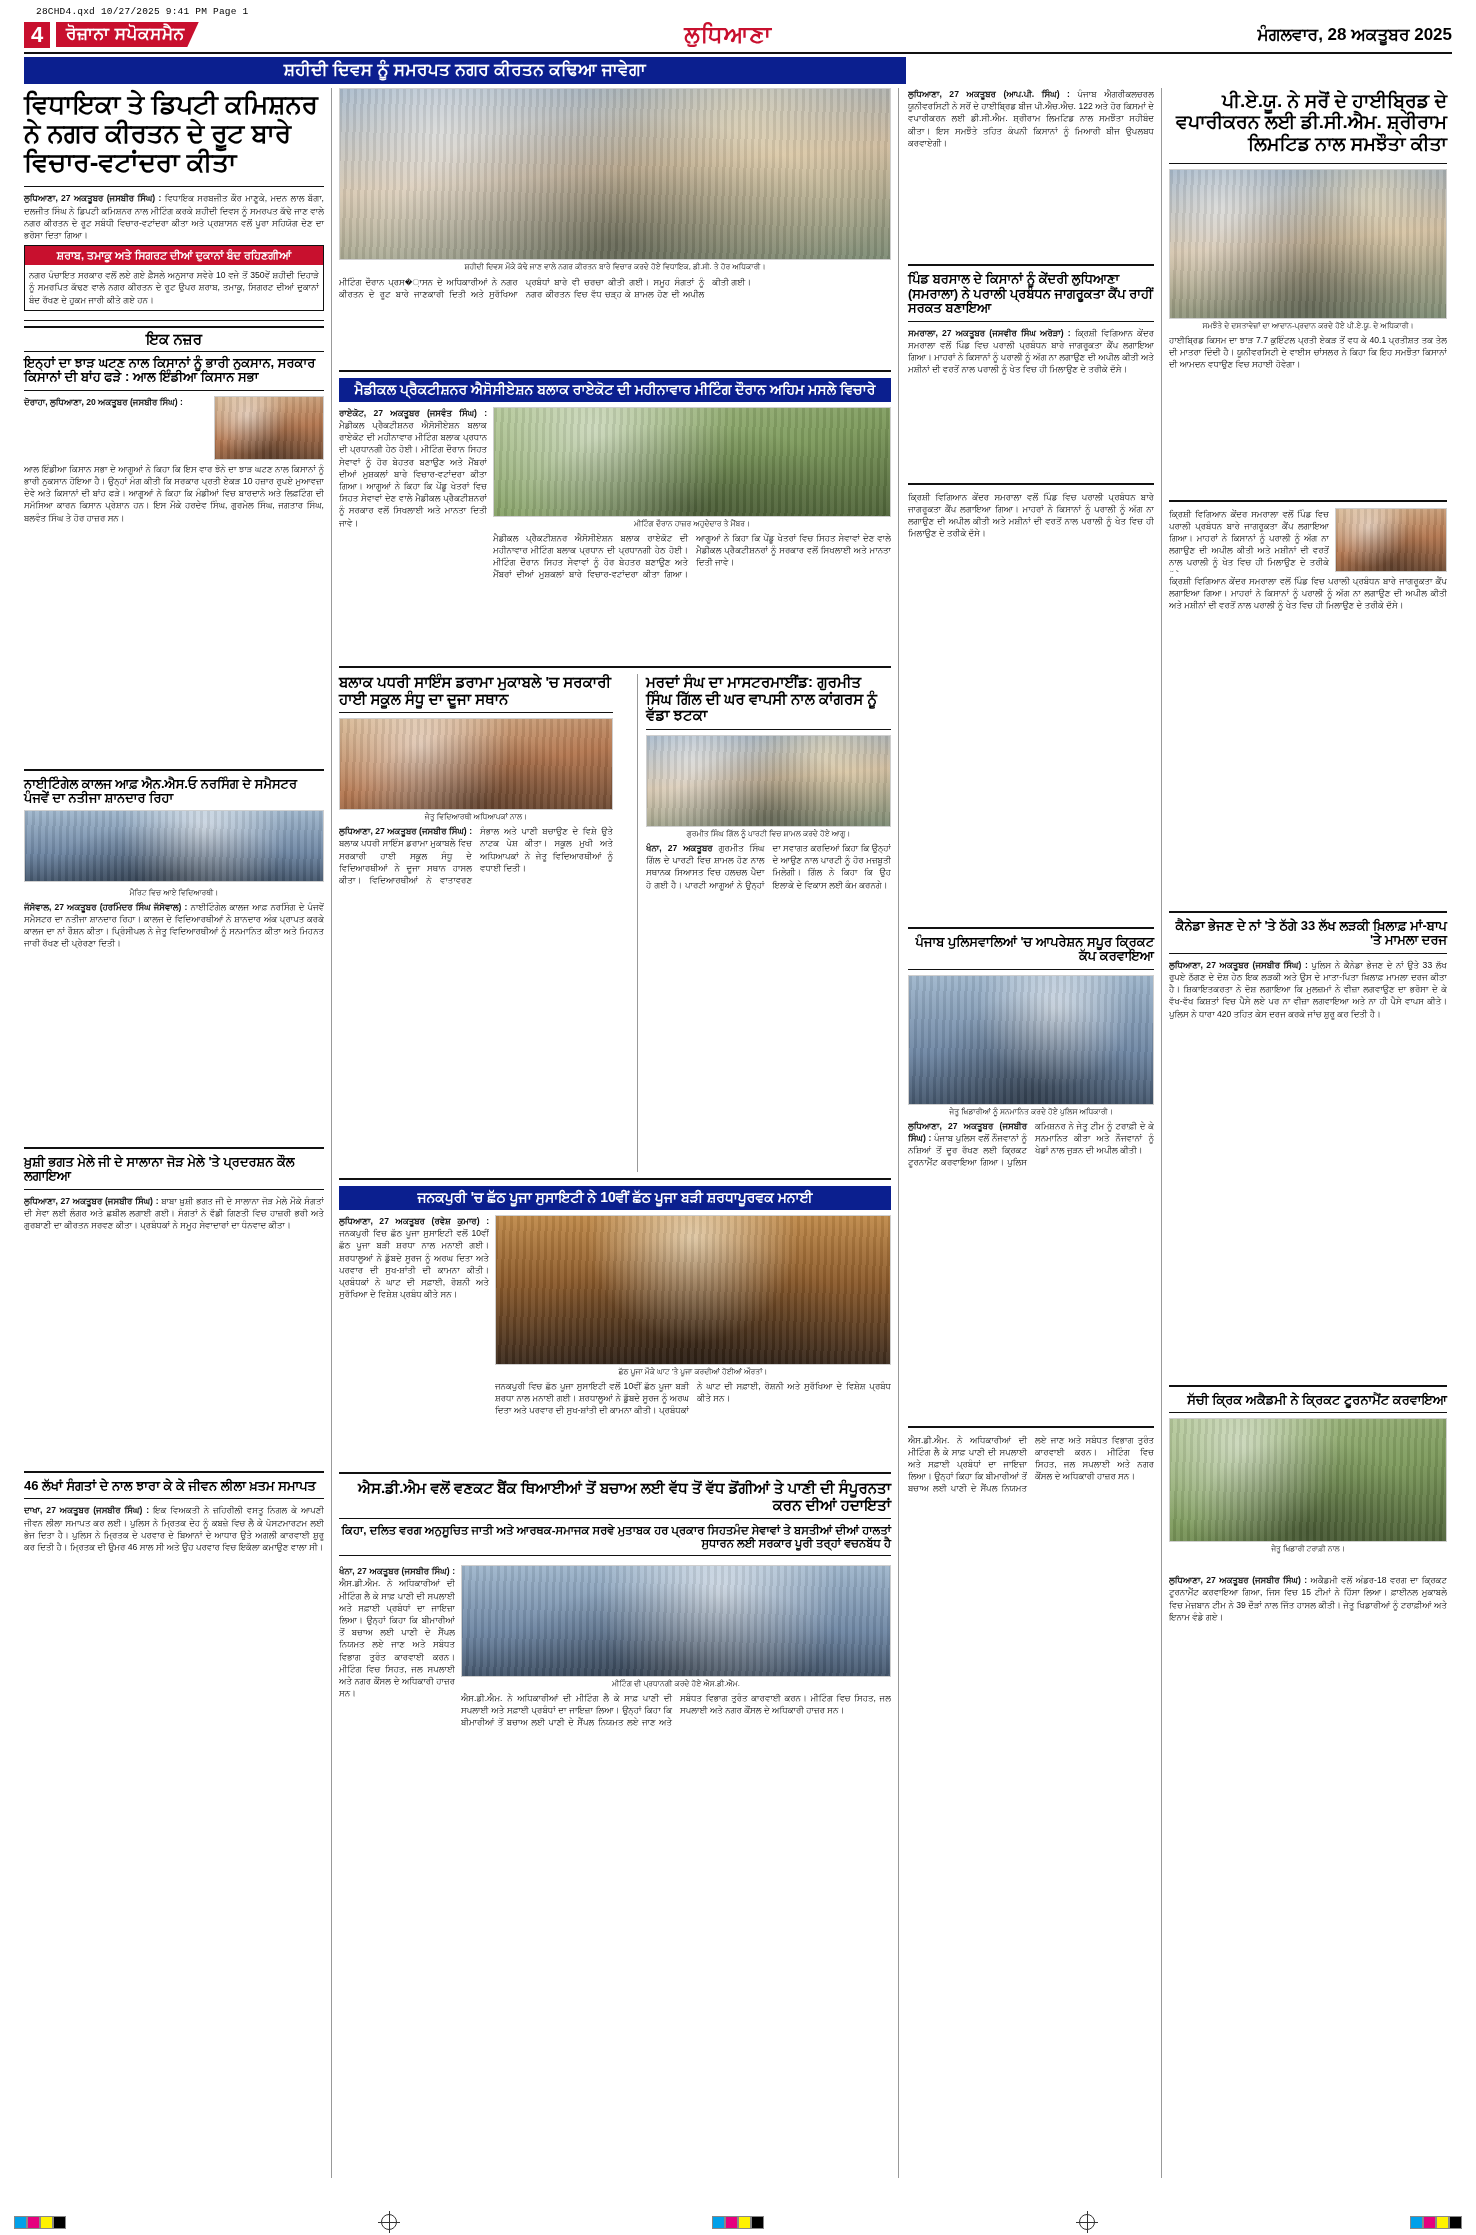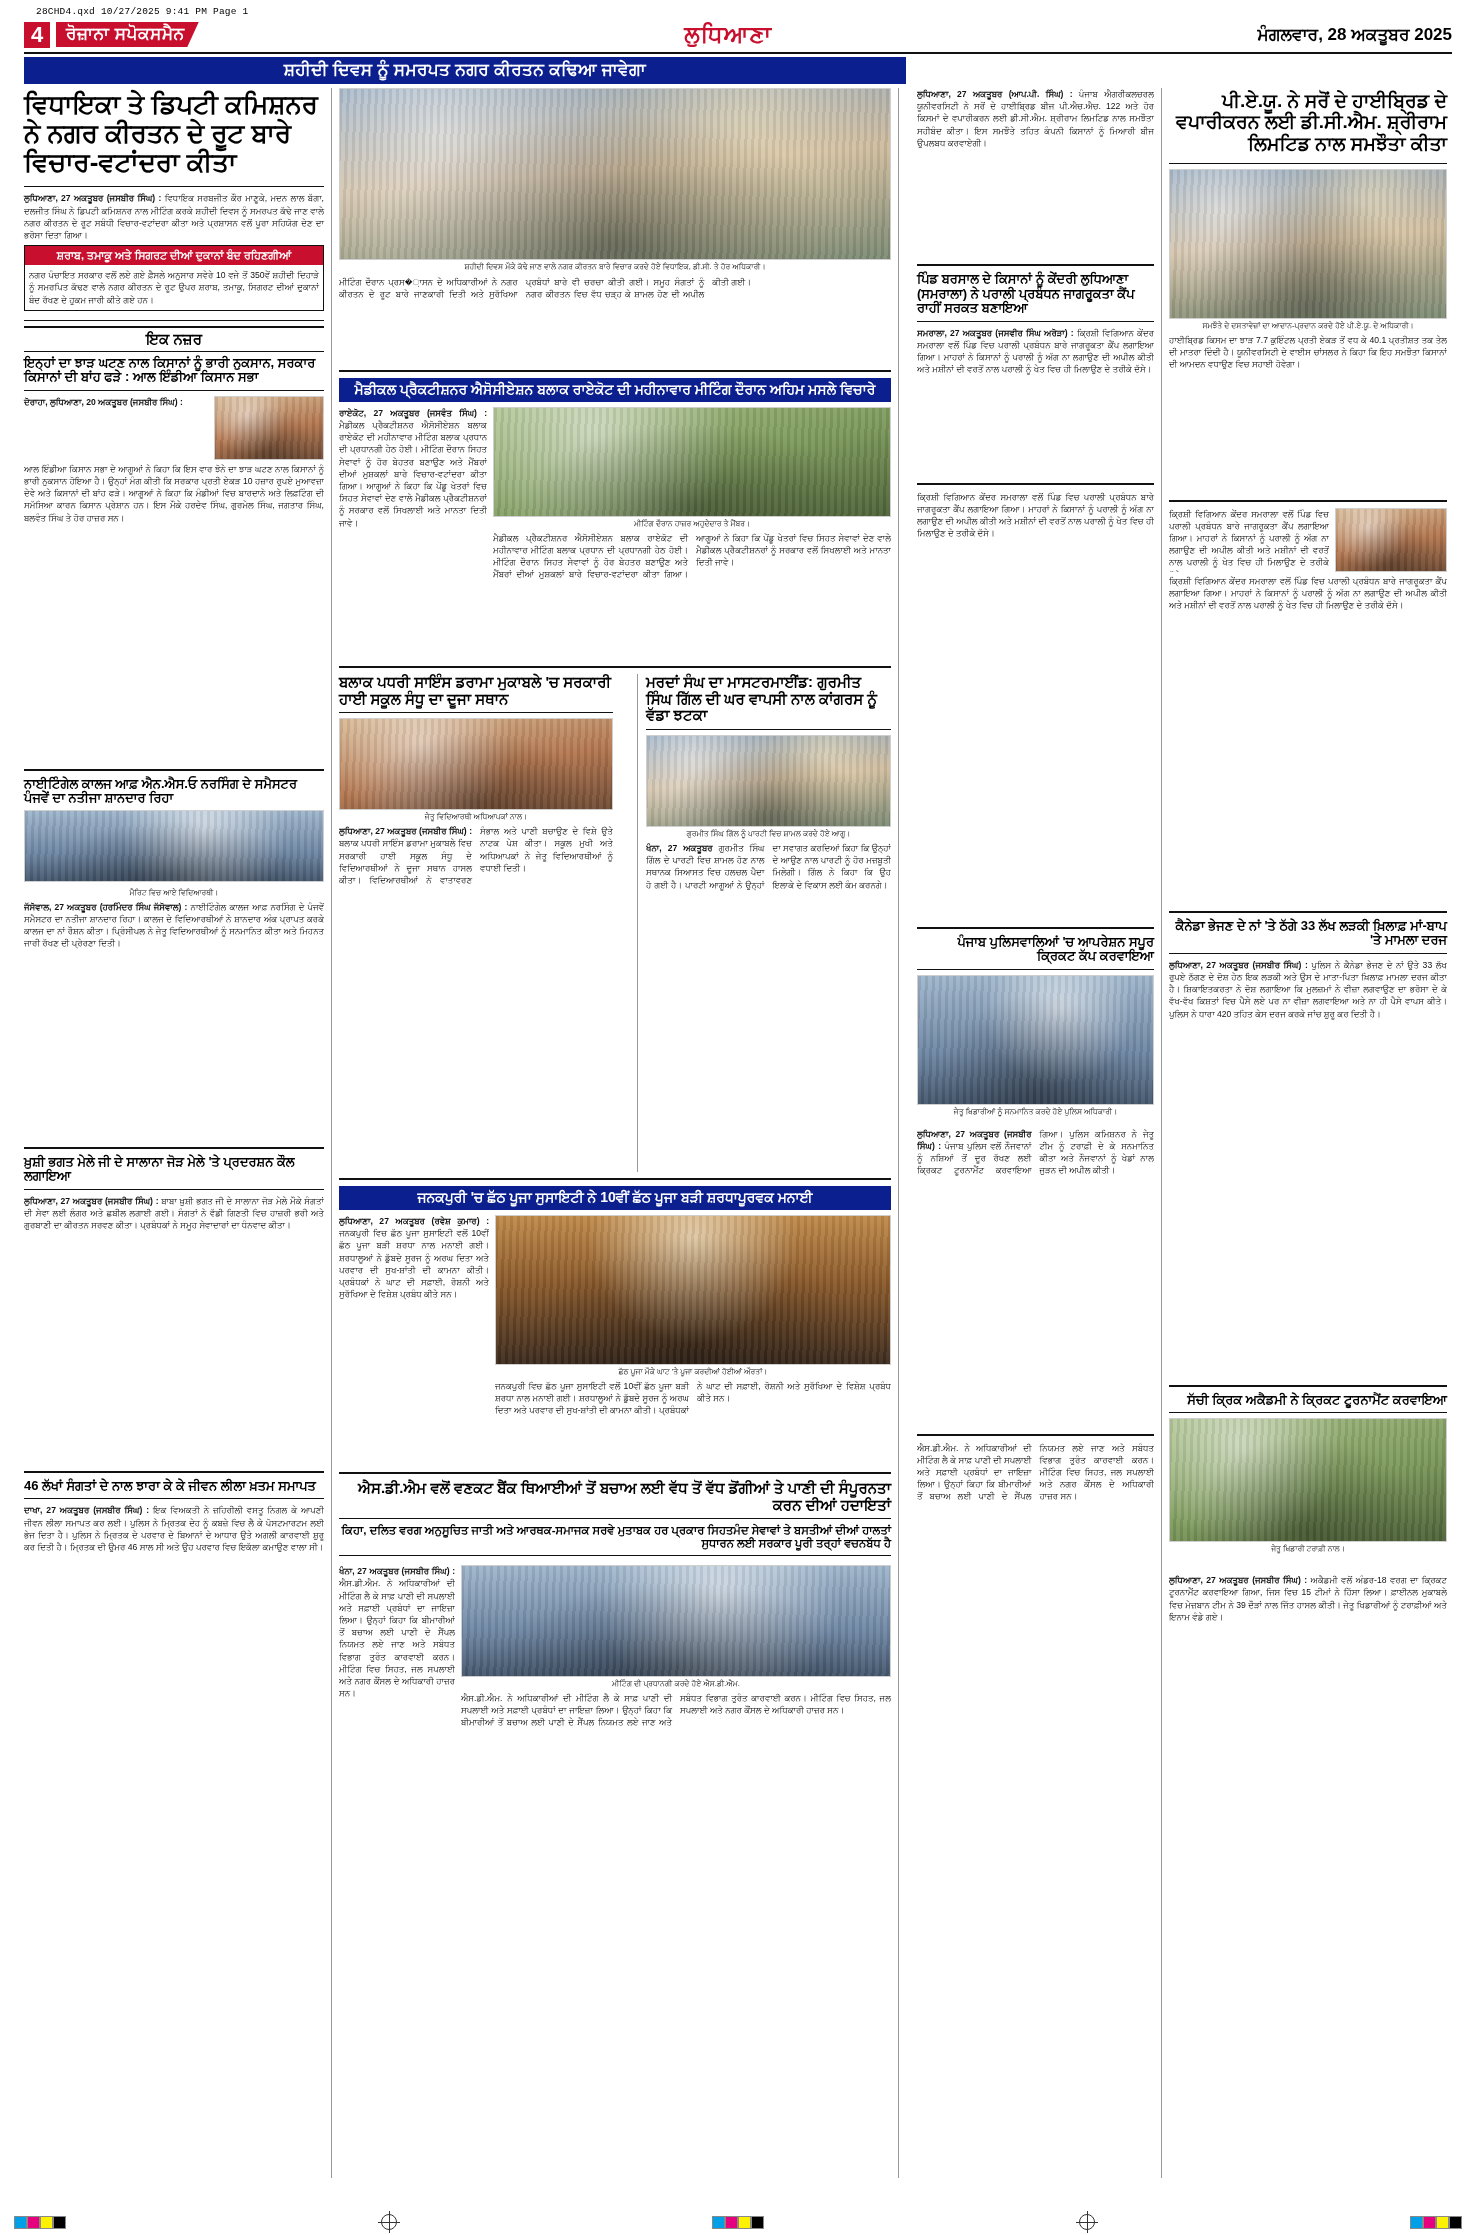--- a/index.html
+++ b/index.html
@@ -397,21 +397,21 @@
           </div>
         </div>
         <div style="flex:1;">
           <div class="photo cool" style="height:112px;"></div>
           <div class="caption">ਮੀਟਿੰਗ ਦੀ ਪ੍ਰਧਾਨਗੀ ਕਰਦੇ ਹੋਏ ਐਸ.ਡੀ.ਐਮ.</div>
           <div class="body-text two" style="margin-top:3px;height:176px;overflow:hidden;">ਐਸ.ਡੀ.ਐਮ. ਨੇ ਅਧਿਕਾਰੀਆਂ ਦੀ ਮੀਟਿੰਗ ਲੈ ਕੇ ਸਾਫ਼ ਪਾਣੀ ਦੀ ਸਪਲਾਈ ਅਤੇ ਸਫ਼ਾਈ ਪ੍ਰਬੰਧਾਂ ਦਾ ਜਾਇਜ਼ਾ ਲਿਆ। ਉਨ੍ਹਾਂ ਕਿਹਾ ਕਿ ਬੀਮਾਰੀਆਂ ਤੋਂ ਬਚਾਅ ਲਈ ਪਾਣੀ ਦੇ ਸੈਂਪਲ ਨਿਯਮਤ ਲਏ ਜਾਣ ਅਤੇ ਸਬੰਧਤ ਵਿਭਾਗ ਤੁਰੰਤ ਕਾਰਵਾਈ ਕਰਨ। ਮੀਟਿੰਗ ਵਿਚ ਸਿਹਤ, ਜਲ ਸਪਲਾਈ ਅਤੇ ਨਗਰ ਕੌਂਸਲ ਦੇ ਅਧਿਕਾਰੀ ਹਾਜ਼ਰ ਸਨ।</div>
         </div>
       </div>
     </div>
 
-    <div class="col col-c vline" style="padding-left:18px;">
+    <div class="col col-c vline" style="padding-left:9px;">
 
       <div class="body-text" style="height:170px;overflow:hidden;">
         <span class="dateline">ਲੁਧਿਆਣਾ, 27 ਅਕਤੂਬਰ (ਆਪ.ਪੀ. ਸਿੰਘ) :</span>
         <span>ਪੰਜਾਬ ਐਗਰੀਕਲਚਰਲ ਯੂਨੀਵਰਸਿਟੀ ਨੇ ਸਰੋਂ ਦੇ ਹਾਈਬ੍ਰਿਡ ਬੀਜ ਪੀ.ਐਚ.ਐਚ. 122 ਅਤੇ ਹੋਰ ਕਿਸਮਾਂ ਦੇ ਵਪਾਰੀਕਰਨ ਲਈ ਡੀ.ਸੀ.ਐਮ. ਸ਼੍ਰੀਰਾਮ ਲਿਮਟਿਡ ਨਾਲ ਸਮਝੌਤਾ ਸਹੀਬੰਦ ਕੀਤਾ। ਇਸ ਸਮਝੌਤੇ ਤਹਿਤ ਕੰਪਨੀ ਕਿਸਾਨਾਂ ਨੂੰ ਮਿਆਰੀ ਬੀਜ ਉਪਲਬਧ ਕਰਵਾਏਗੀ।</span>
       </div>
 
       <div class="rule2"></div>
 
       <div class="hl hl-s">ਪਿੰਡ ਬਰਸਾਲ ਦੇ ਕਿਸਾਨਾਂ ਨੂੰ ਕੇਂਦਰੀ ਲੁਧਿਆਣਾ (ਸਮਰਾਲਾ) ਨੇ ਪਰਾਲੀ ਪ੍ਰਬੰਧਨ ਜਾਗਰੂਕਤਾ ਕੈਂਪ ਰਾਹੀਂ ਸਰਕਤ ਬਣਾਇਆ</div>
       <div class="rule"></div>
@@ -423,21 +423,21 @@
       <div class="rule2"></div>
 
       <div class="body-text" style="height:430px;overflow:hidden;">ਕ੍ਰਿਸ਼ੀ ਵਿਗਿਆਨ ਕੇਂਦਰ ਸਮਰਾਲਾ ਵਲੋਂ ਪਿੰਡ ਵਿਚ ਪਰਾਲੀ ਪ੍ਰਬੰਧਨ ਬਾਰੇ ਜਾਗਰੂਕਤਾ ਕੈਂਪ ਲਗਾਇਆ ਗਿਆ। ਮਾਹਰਾਂ ਨੇ ਕਿਸਾਨਾਂ ਨੂੰ ਪਰਾਲੀ ਨੂੰ ਅੱਗ ਨਾ ਲਗਾਉਣ ਦੀ ਅਪੀਲ ਕੀਤੀ ਅਤੇ ਮਸ਼ੀਨਾਂ ਦੀ ਵਰਤੋਂ ਨਾਲ ਪਰਾਲੀ ਨੂੰ ਖੇਤ ਵਿਚ ਹੀ ਮਿਲਾਉਣ ਦੇ ਤਰੀਕੇ ਦੱਸੇ।</div>
 
       <div class="rule2"></div>
 
       <div class="hl hl-s center">ਪੰਜਾਬ ਪੁਲਿਸਵਾਲਿਆਂ 'ਚ ਆਪਰੇਸ਼ਨ ਸਪੂਰ ਕ੍ਰਿਕਟ ਕੱਪ ਕਰਵਾਇਆ</div>
       <div class="rule"></div>
       <div class="photo cool" style="height:130px;"></div>
       <div class="caption">ਜੇਤੂ ਖਿਡਾਰੀਆਂ ਨੂੰ ਸਨਮਾਨਿਤ ਕਰਦੇ ਹੋਏ ਪੁਲਿਸ ਅਧਿਕਾਰੀ।</div>
-      <div class="body-text two" style="margin-top:11px;height:300px;overflow:hidden;">
+      <div class="body-text two" style="margin-top:3px;height:300px;overflow:hidden;">
         <span class="dateline">ਲੁਧਿਆਣਾ, 27 ਅਕਤੂਬਰ (ਜਸਬੀਰ ਸਿੰਘ) :</span>
         <span>ਪੰਜਾਬ ਪੁਲਿਸ ਵਲੋਂ ਨੌਜਵਾਨਾਂ ਨੂੰ ਨਸ਼ਿਆਂ ਤੋਂ ਦੂਰ ਰੱਖਣ ਲਈ ਕ੍ਰਿਕਟ ਟੂਰਨਾਮੈਂਟ ਕਰਵਾਇਆ ਗਿਆ। ਪੁਲਿਸ ਕਮਿਸ਼ਨਰ ਨੇ ਜੇਤੂ ਟੀਮ ਨੂੰ ਟਰਾਫ਼ੀ ਦੇ ਕੇ ਸਨਮਾਨਿਤ ਕੀਤਾ ਅਤੇ ਨੌਜਵਾਨਾਂ ਨੂੰ ਖੇਡਾਂ ਨਾਲ ਜੁੜਨ ਦੀ ਅਪੀਲ ਕੀਤੀ।</span>
       </div>
 
       <div class="rule2"></div>
 
       <div class="body-text two" style="height:250px;overflow:hidden;">ਐਸ.ਡੀ.ਐਮ. ਨੇ ਅਧਿਕਾਰੀਆਂ ਦੀ ਮੀਟਿੰਗ ਲੈ ਕੇ ਸਾਫ਼ ਪਾਣੀ ਦੀ ਸਪਲਾਈ ਅਤੇ ਸਫ਼ਾਈ ਪ੍ਰਬੰਧਾਂ ਦਾ ਜਾਇਜ਼ਾ ਲਿਆ। ਉਨ੍ਹਾਂ ਕਿਹਾ ਕਿ ਬੀਮਾਰੀਆਂ ਤੋਂ ਬਚਾਅ ਲਈ ਪਾਣੀ ਦੇ ਸੈਂਪਲ ਨਿਯਮਤ ਲਏ ਜਾਣ ਅਤੇ ਸਬੰਧਤ ਵਿਭਾਗ ਤੁਰੰਤ ਕਾਰਵਾਈ ਕਰਨ। ਮੀਟਿੰਗ ਵਿਚ ਸਿਹਤ, ਜਲ ਸਪਲਾਈ ਅਤੇ ਨਗਰ ਕੌਂਸਲ ਦੇ ਅਧਿਕਾਰੀ ਹਾਜ਼ਰ ਸਨ।</div>
     </div>
 
     <div class="col col-d vline" style="padding-left:7px;">

